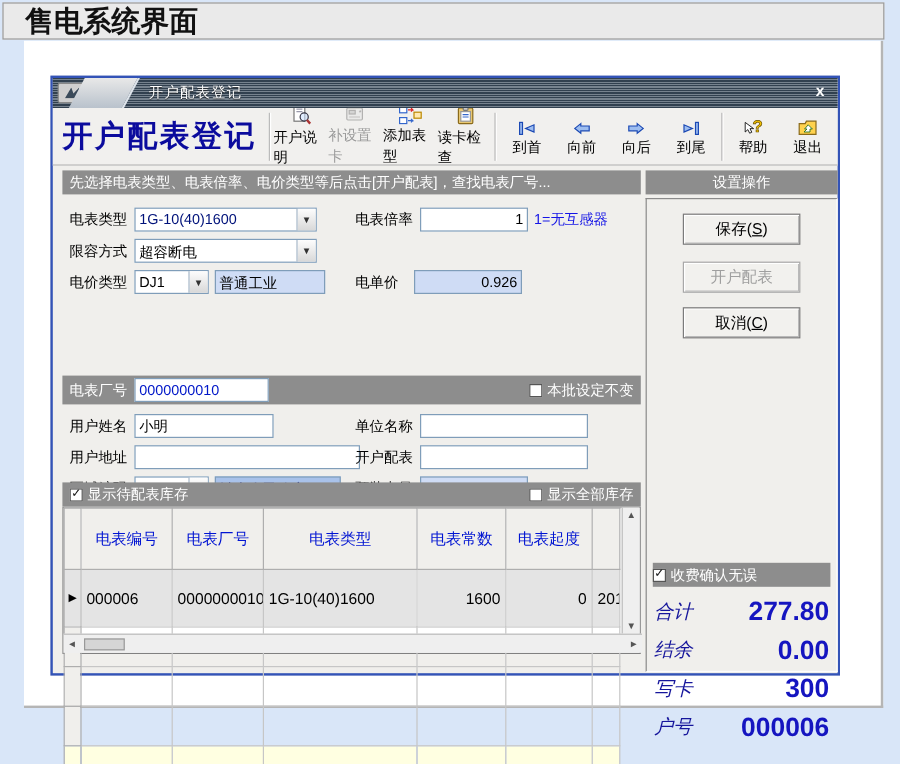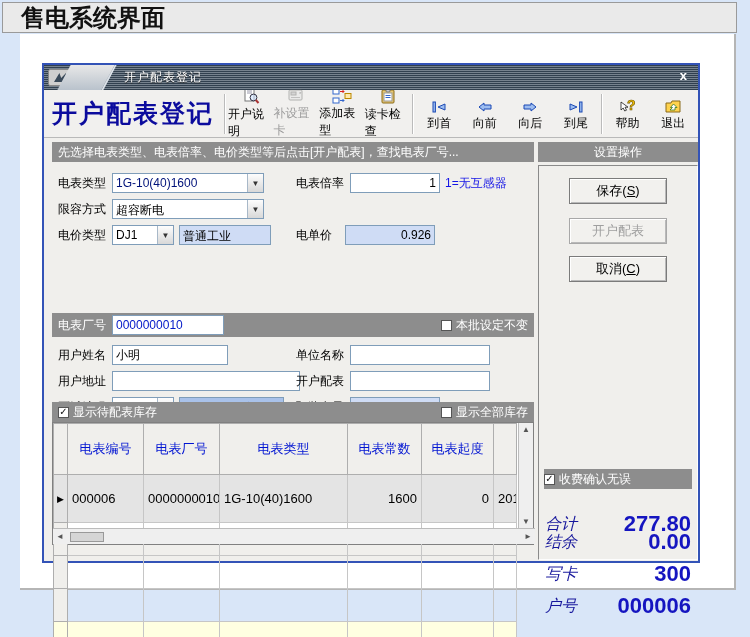--- a/index.html
+++ b/index.html
@@ -406,21 +406,21 @@
   <div class="right-panel">
     <button class="btn" style="margin-top:12px;"><span>保存(</span><span class="und">S</span><span>)</span></button>
     <button class="btn disabled" style="margin-top:14px;">开户配表</button>
     <button class="btn" style="margin-top:12px;"><span>取消(</span><span class="und">C</span><span>)</span></button>
 
     <div class="confirm-bar">
       <span class="cb checked"></span>
       <span>收费确认无误</span>
     </div>
 
-    <div class="sum-row" style="top:342px;">
+    <div class="sum-row" style="top:328px;">
       <span class="sum-lbl">合计</span>
       <span class="sum-val">277.80</span>
     </div>
     <div class="sum-row" style="top:344px; margin-top:16px;">
       <span class="sum-lbl">结余</span>
       <span class="sum-val">0.00</span>
     </div>
     <div class="sum-row" style="top:376px; margin-top:16px;">
       <span class="sum-lbl">写卡</span>
       <span class="sum-val">300</span>

